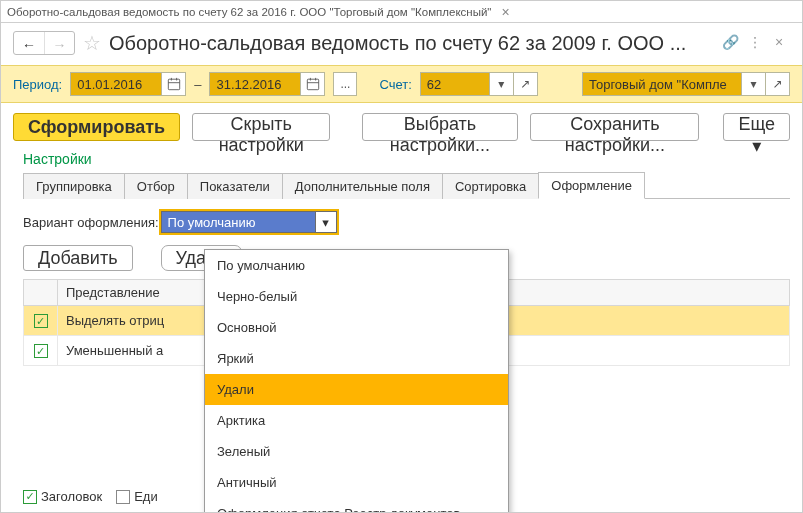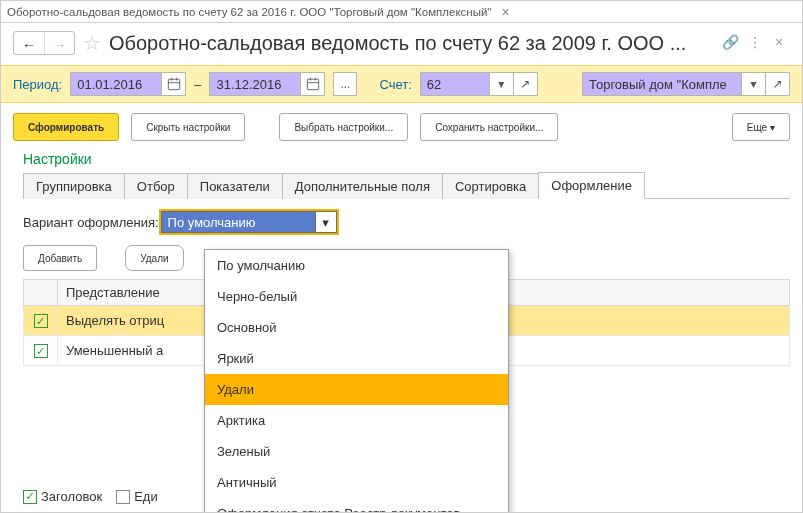--- a/index.html
+++ b/index.html
@@ -12,29 +12,29 @@
   .nav-pair{ display:flex; border:1px solid #bdbdbd; border-radius:3px; overflow:hidden; }
   .nav-pair .nav-half{ width:30px; height:22px; display:flex; align-items:center; justify-content:center; font-size:14px; }
   .nav-pair .nav-half + .nav-half{ border-left:1px solid #e0e0e0; }
   .star { color:#c9c9c9; font-size:20px; }
   .page-title { font-size:20px; color:#333; white-space:nowrap; overflow:hidden; text-overflow:ellipsis; flex:1; }
   .head-icons { display:flex; gap:6px; align-items:center; padding-right:2px;}
   .head-ico { width:18px; height:18px; color:#999; font-size:14px; text-align:center; }
   .period-bar { background:#fff1b3; border-top:1px solid #e9d36a; border-bottom:1px solid #e9d36a; padding:6px 12px; display:flex; align-items:center; gap:8px; font-size:13px;}
   .fld-label { color:#0369a1; }
   .input-combo { display:flex; align-items:stretch; }
-  .txt { border:1px solid #b7b79b; background:#c4b5fd; height:24px; padding:0 6px; font-size:13px; color:#333; }
+  .txt { border:1px solid #b7b79b; background:#eab308; height:24px; padding:0 6px; font-size:13px; color:#333; }
   .txt.date{ width:92px; }
   .btn-ico { border:1px solid #b7b79b; border-left:none; background:#fff; width:24px; height:24px; padding:0; display:flex; align-items:center; justify-content:center; font-size:12px; color:#555;}
   .btn-ico.solo{ border-left:1px solid #b7b79b; }
   .dash { color:#444; }
   .txt.acct{ width:70px;}
   .txt.org{ width:160px;}
   .actions-bar { padding:10px 12px 4px 12px; display:flex; gap:12px; align-items:center; }
-  .btn { height:28px; border:1px solid #a9a9a9; background:#fff; border-radius:3px; padding:0 14px; font-size:10px; color:#333;}
+  .btn { height:28px; border:1px solid #a9a9a9; background:#fff; border-radius:3px; padding:0 14px; font-size:18px; color:#333;}
   .btn.primary { background:#ffdb35; border-color:#caa400; font-weight:bold; color:#333;}
   .spacer { flex:1; }
   .section-title { color:#009646; font-size:14px; padding:6px 12px 4px 22px;}
   .tabs { display:flex; border-bottom:1px solid #bfbfbf; margin:0 12px 0 22px;align-items:center; }
   .tab { border:1px solid #bfbfbf; border-bottom:none; background:#f3f3f3; padding:5px 12px; font-size:13px; color:#333; position:relative; bottom:-1px; margin-right:-1px;}
   .tab.active { background:#fff; border-bottom:1px solid #fff; }
   .tab-body { padding:10px 12px 0 22px; }
   .variant-row { display:flex; align-items:center; gap:0; margin-bottom:10px;}
   .variant-combo { display:flex; border:2px solid #f0b400; height:26px; width:180px; align-items:stretch; }
   .variant-combo .val { flex:1; background:#5a7ccc; color:#fff; display:flex; align-items:center; padding:0 6px; border:1px solid #6b6b6b; border-right:none; outline:none; }

